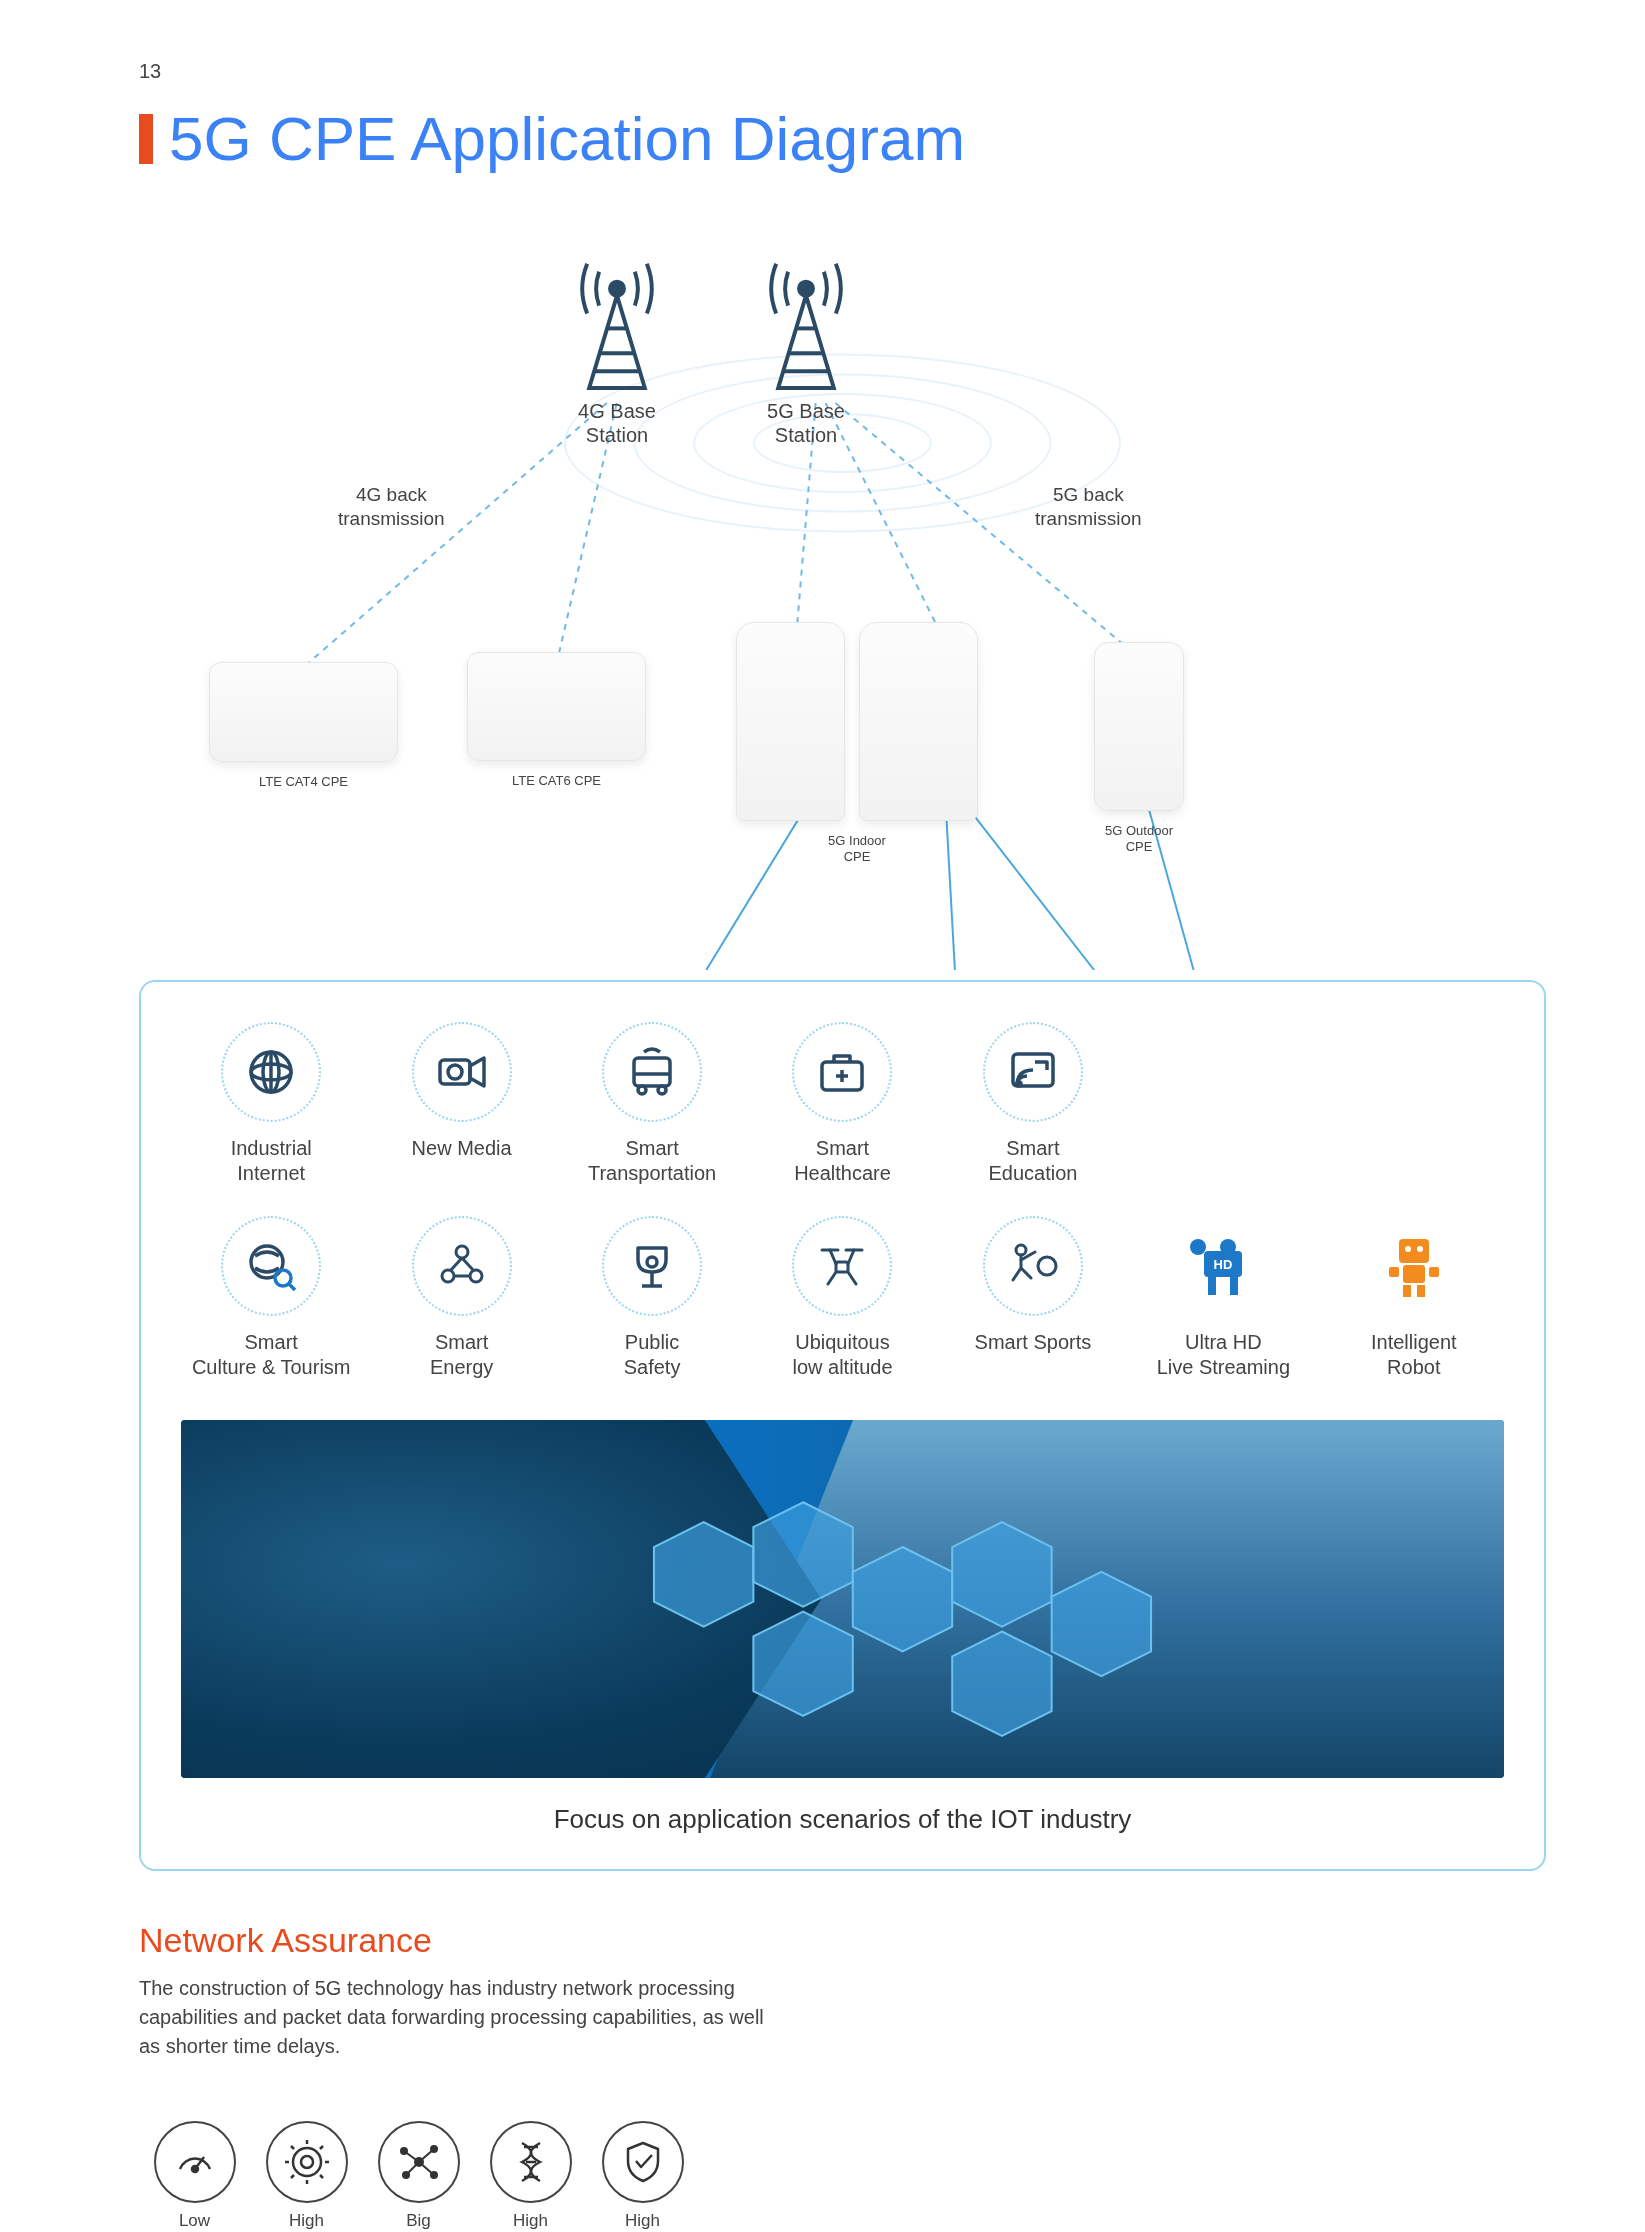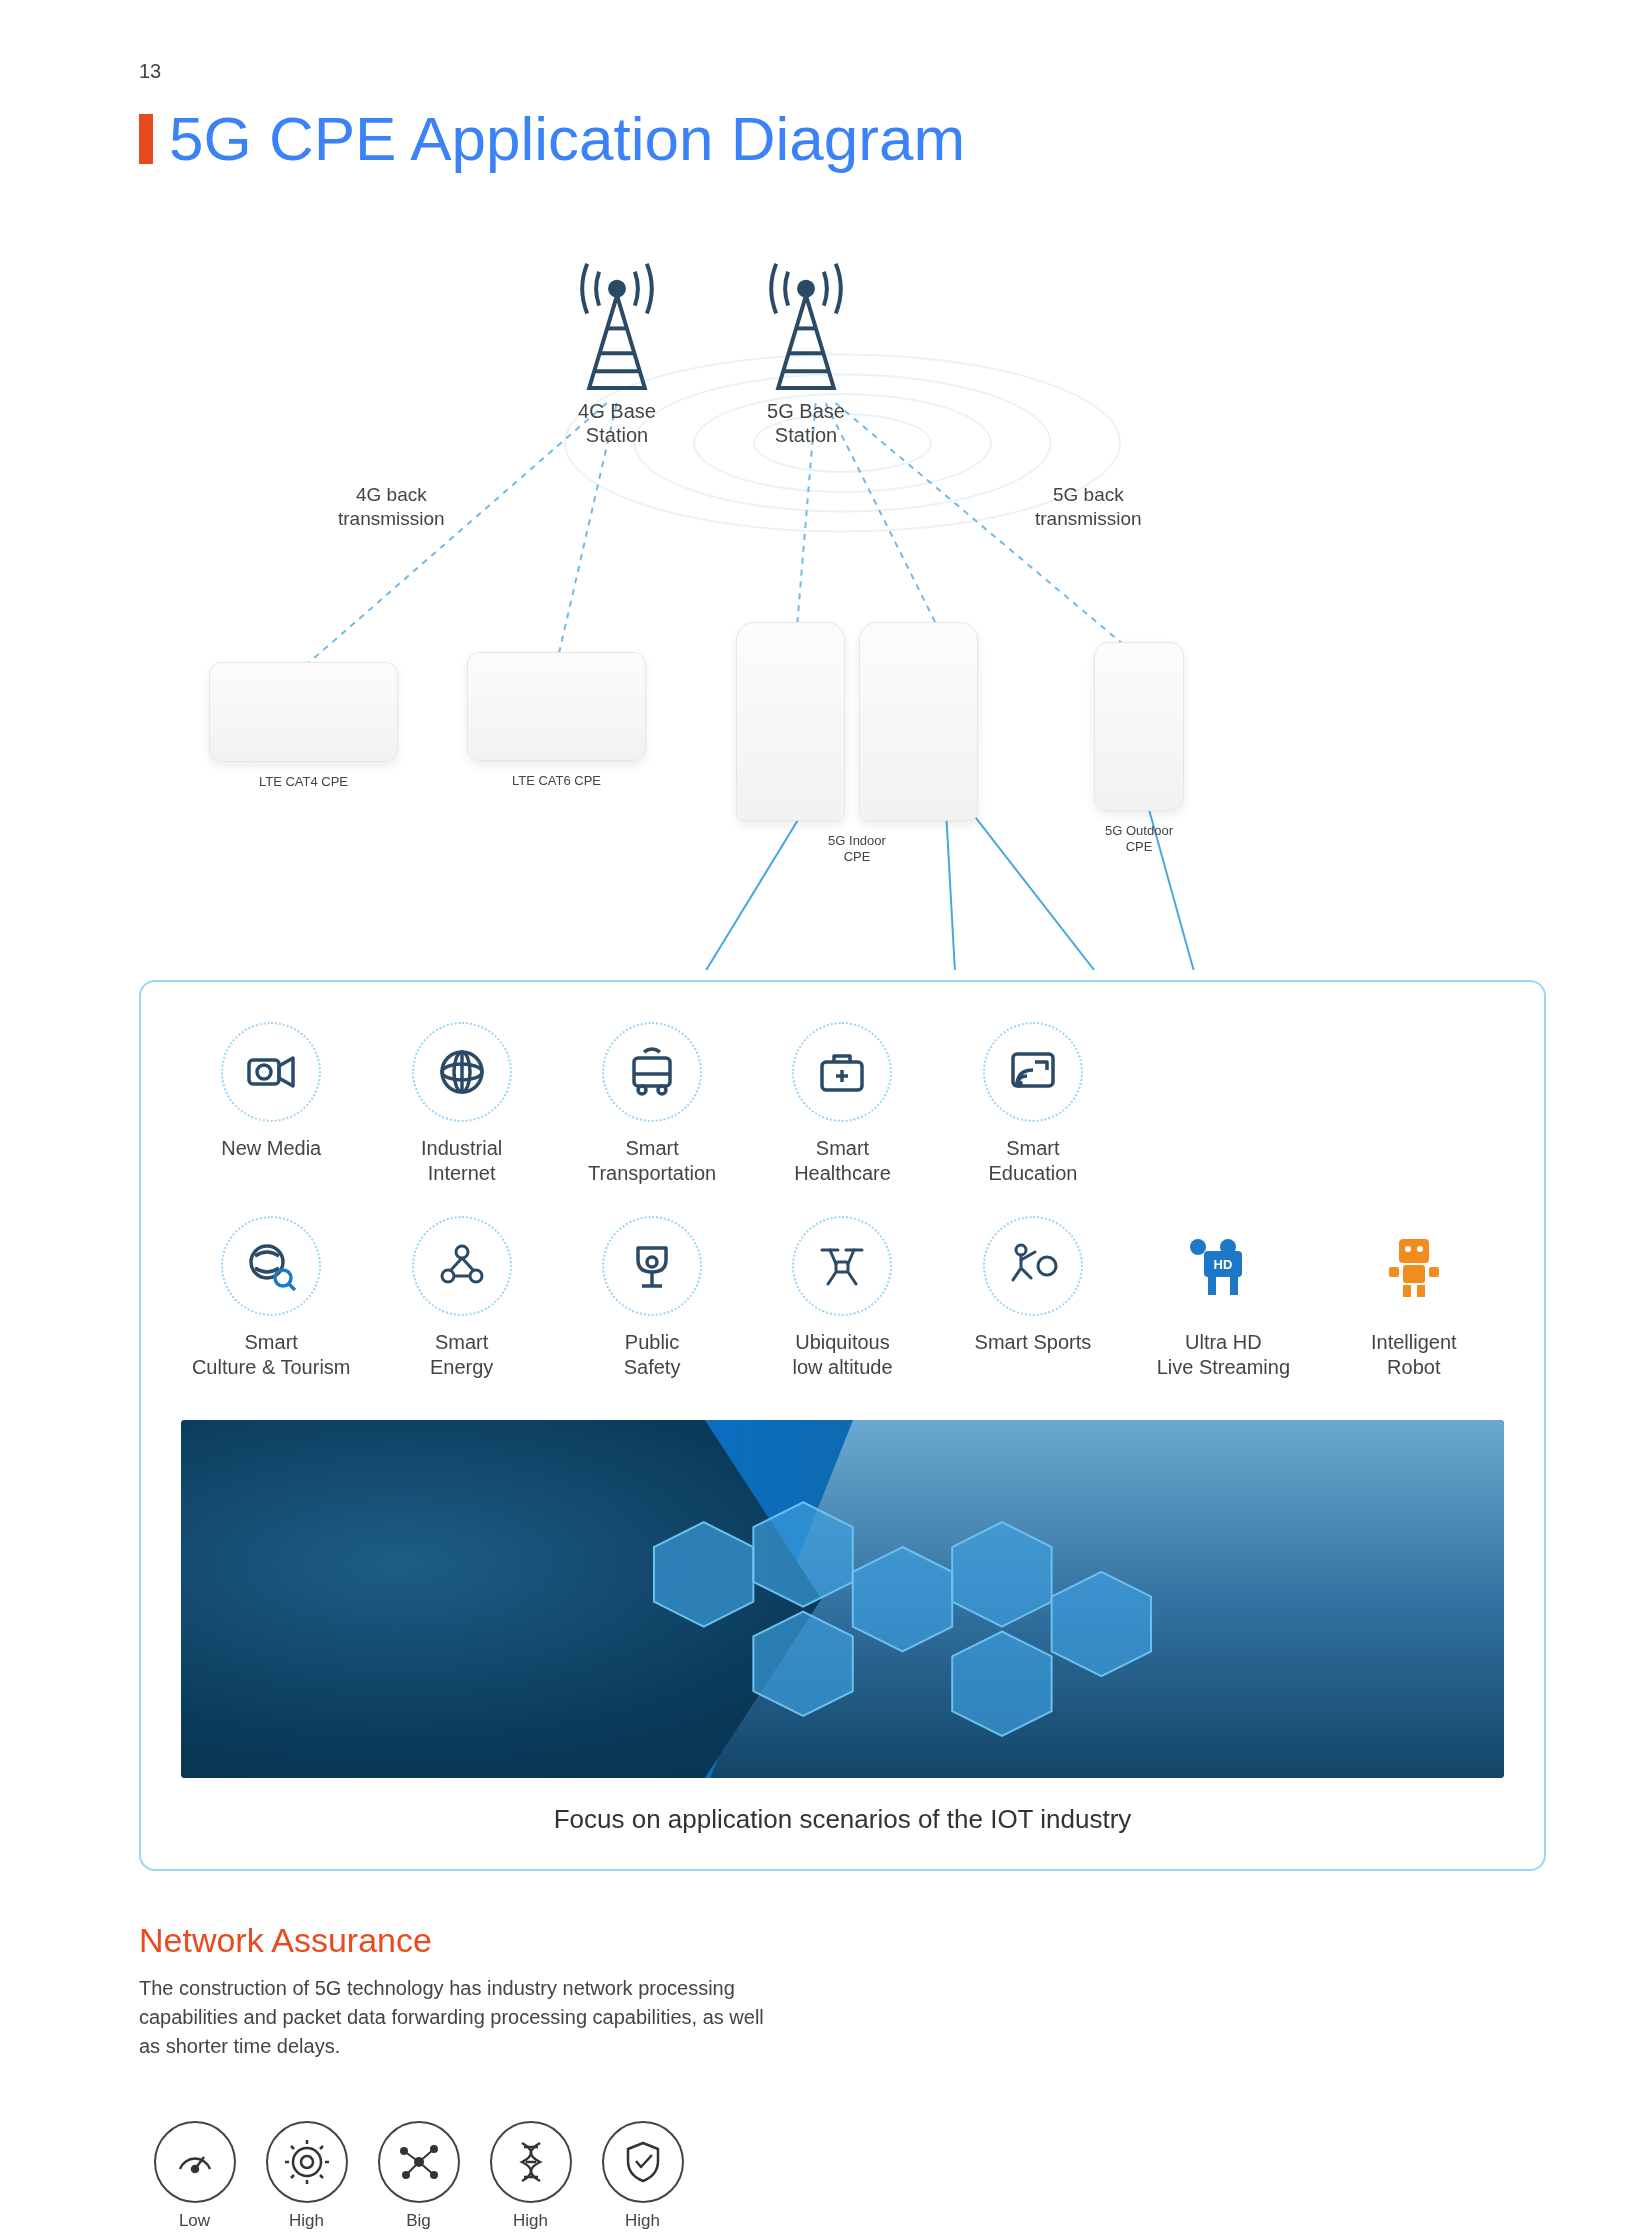--- a/index.html
+++ b/index.html
@@ -187,41 +187,41 @@
     </div>
   </div>
 
 </div>
 
 <div class="scenario-panel">
   <div class="scenario-grid" id="scenario-grid">
       <div class="cell">
         <div class="dotted-circle">
           <svg width="56" height="56" viewBox="0 0 56 56">
-            <g fill="none" stroke="#2b4a66" stroke-width="3.5" stroke-linejoin="round">
-              <rect x="6" y="16" width="30" height="24" rx="4"></rect>
-              <circle cx="21" cy="28" r="7"></circle>
-              <path d="M36 22 L50 14 L50 42 L36 34 Z"></path>
-            </g>
-          </svg>
-        </div>
-        <div class="cell-label">New Media</div>
-      </div>
-      <div class="cell">
-        <div class="dotted-circle">
-          <svg width="56" height="56" viewBox="0 0 56 56">
             <g fill="none" stroke="#2b4a66" stroke-width="3.5">
               <circle cx="28" cy="28" r="20"></circle>
               <ellipse cx="28" cy="28" rx="20" ry="8"></ellipse>
               <ellipse cx="28" cy="28" rx="8" ry="20"></ellipse>
               <line x1="28" y1="8" x2="28" y2="48"></line>
             </g>
           </svg>
         </div>
         <div class="cell-label">Industrial<br>Internet</div>
+      </div>
+      <div class="cell">
+        <div class="dotted-circle">
+          <svg width="56" height="56" viewBox="0 0 56 56">
+            <g fill="none" stroke="#2b4a66" stroke-width="3.5" stroke-linejoin="round">
+              <rect x="6" y="16" width="30" height="24" rx="4"></rect>
+              <circle cx="21" cy="28" r="7"></circle>
+              <path d="M36 22 L50 14 L50 42 L36 34 Z"></path>
+            </g>
+          </svg>
+        </div>
+        <div class="cell-label">New Media</div>
       </div>
       <div class="cell">
         <div class="dotted-circle">
           <svg width="56" height="56" viewBox="0 0 56 56">
             <g fill="none" stroke="#2b4a66" stroke-width="3.5" stroke-linejoin="round">
               <rect x="10" y="14" width="36" height="28" rx="4"></rect>
               <line x1="10" y1="30" x2="46" y2="30"></line>
               <circle cx="18" cy="46" r="4"></circle>
               <circle cx="38" cy="46" r="4"></circle>
               <path d="M20 8 Q28 2 36 8" stroke="#2b4a66"></path>

